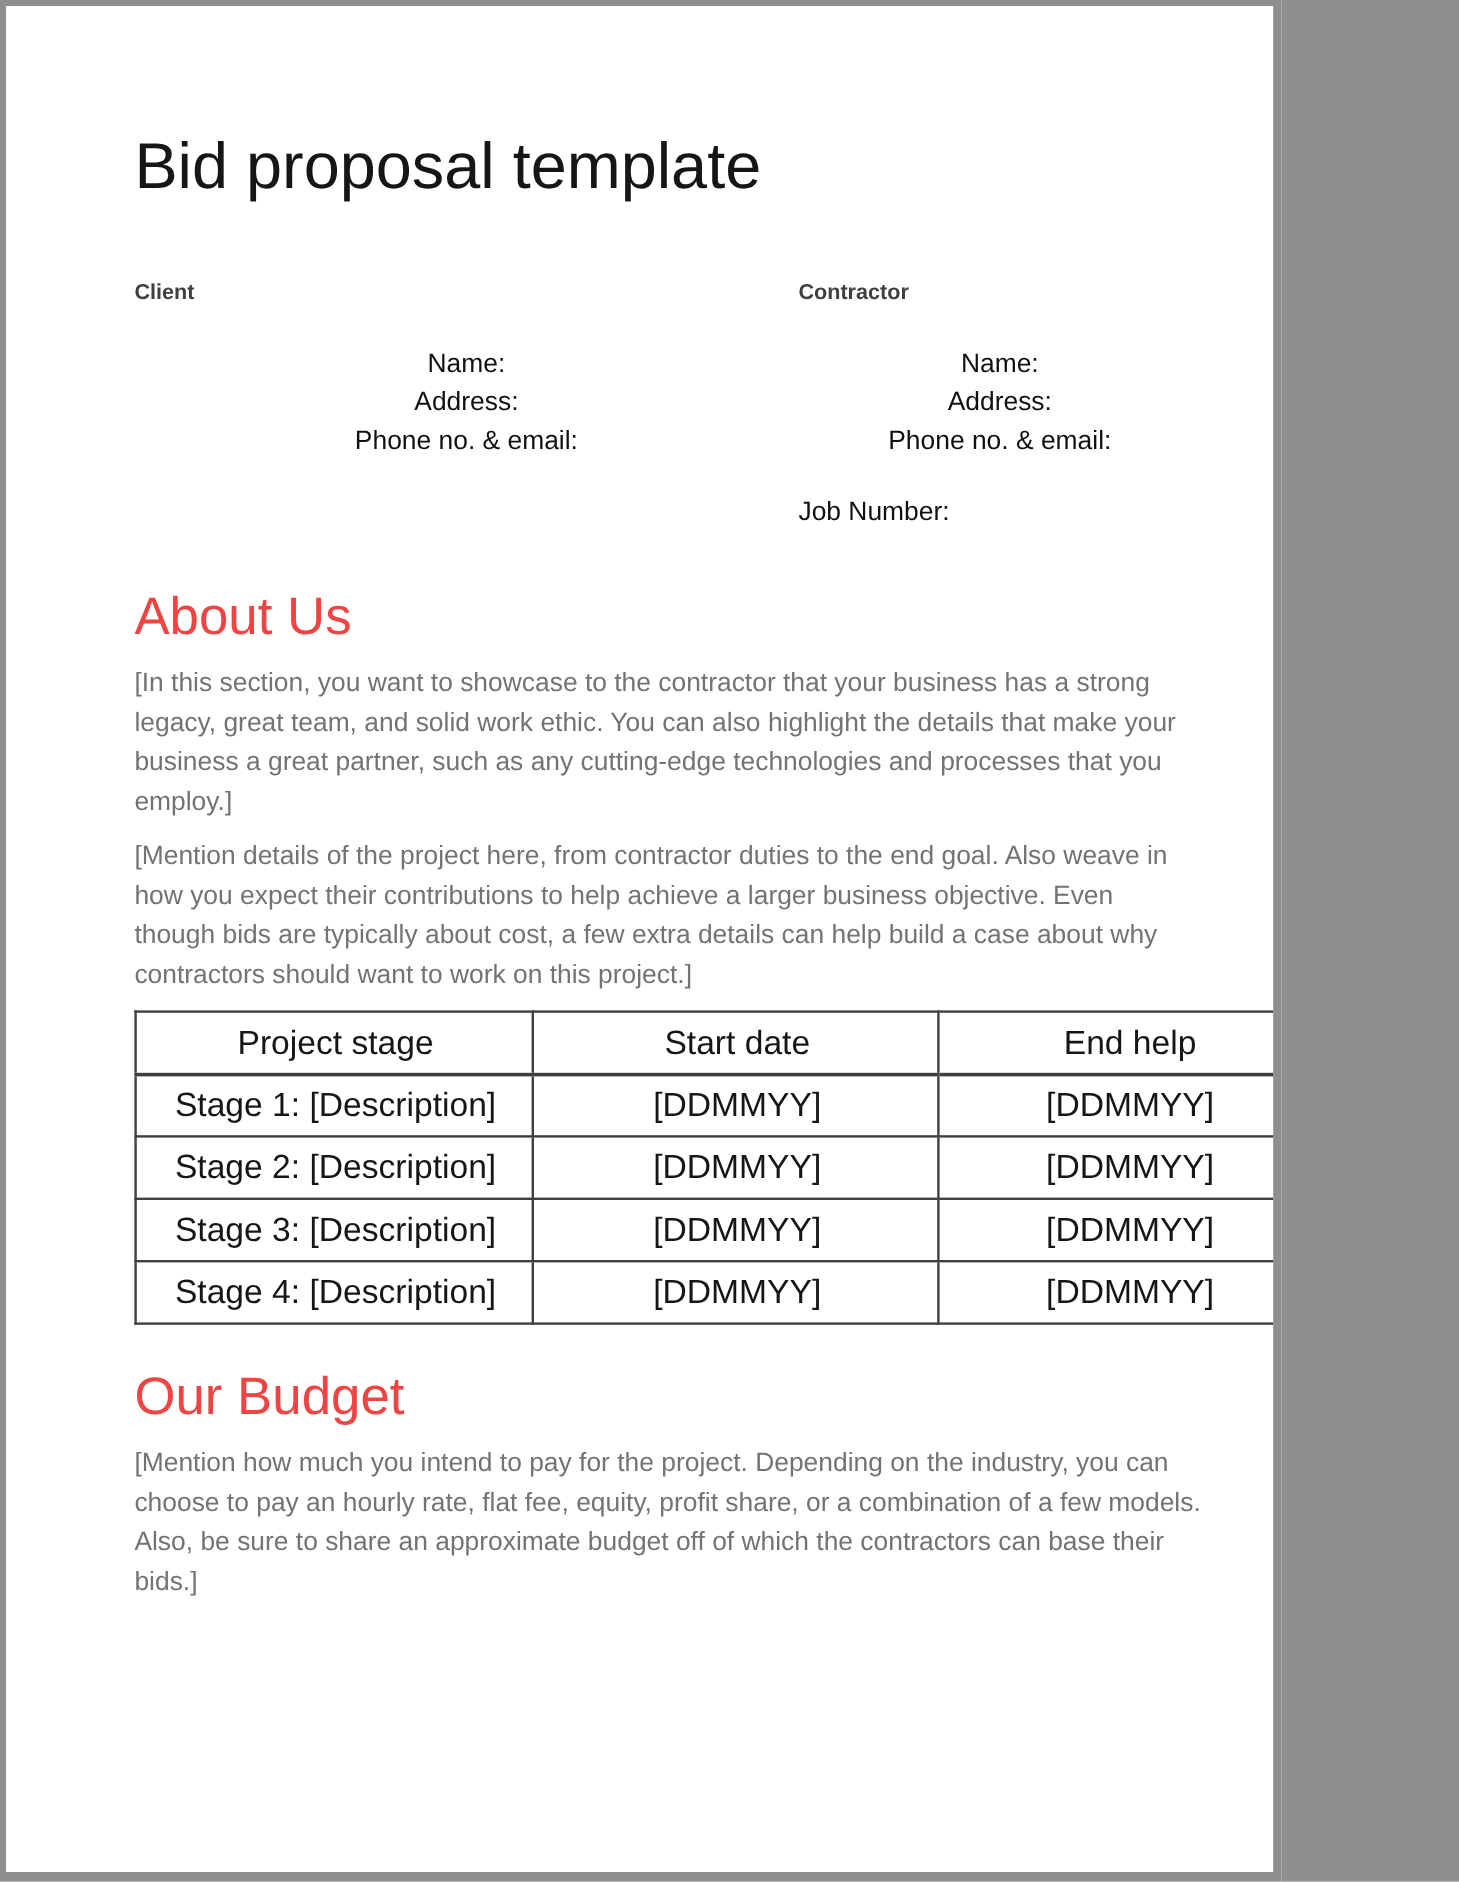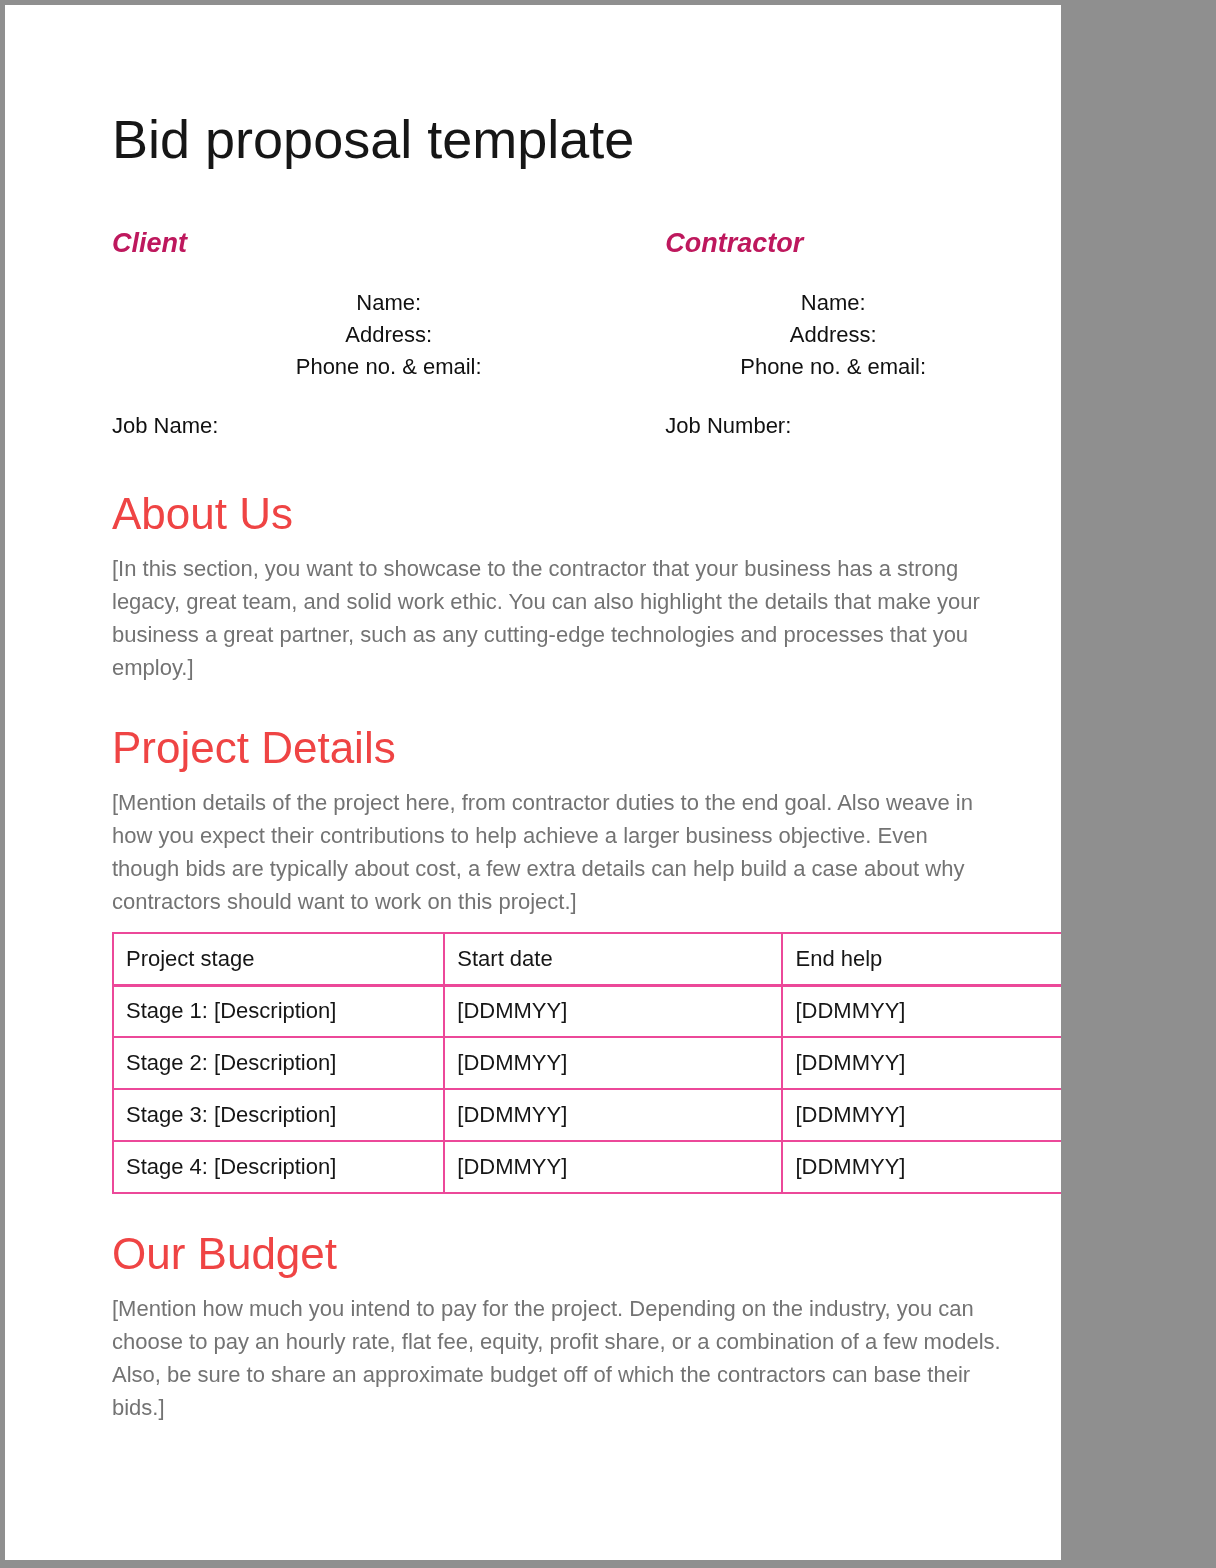--- a/index.html
+++ b/index.html
@@ -27,25 +27,24 @@
     font-weight: 400;
     color: #161616;
   }
   .parties {
     margin-top: 56px;
     display: flex;
   }
   .party-col { width: 610px; }
   .party-col.right { width: 370px; }
   .party-heading {
-    font-size: 27px;
+    font-size: 18px;
     line-height: 32px;
     font-weight: 700;
-    color: #be185d;
-    font-style: italic;
+    color: #404040;
   }
   .party-fields { margin-top: 28px; text-align: center; }
   .field-line {
     font-size: 22px;
     line-height: 32px;
     font-weight: 400;
   }
   .job-line {
     margin-top: 27px;
     font-size: 22px;
@@ -70,26 +69,26 @@
   table.schedule {
     margin-top: 14px;
     width: 988px;
     border-collapse: collapse;
     table-layout: fixed;
   }
   table.schedule col.c1 { width: 33.6%; }
   table.schedule col.c2 { width: 34.3%; }
   table.schedule col.c3 { width: 32.1%; }
   table.schedule th, table.schedule td {
-    border: 2px solid #ec4899;
+    border: 2px solid #404040;
     height: 52px;
     padding: 0 10px 0 12px;
-    font-size: 22px;
+    font-size: 28px;
     font-weight: 400;
-    text-align: left;
+    text-align: center;
     vertical-align: middle;
     color: #161616;
     white-space: nowrap;
     overflow: hidden;
   }
   table.schedule th { border-bottom-width: 3px; }
 </style>
 </head>
 <body>
 
@@ -98,37 +97,35 @@
   <h1 class="doc-title">Bid proposal template</h1>
 
   <div class="parties">
     <div class="party-col">
       <p class="party-heading">Client</p>
       <div class="party-fields">
         <p class="field-line">Name:</p>
         <p class="field-line">Address:</p>
         <p class="field-line">Phone no. &amp; email:</p>
       </div>
-      <p class="job-line">Job Name:</p>
     </div>
     <div class="party-col right">
       <p class="party-heading">Contractor</p>
       <div class="party-fields">
         <p class="field-line">Name:</p>
         <p class="field-line">Address:</p>
         <p class="field-line">Phone no. &amp; email:</p>
       </div>
       <p class="job-line">Job Number:</p>
     </div>
   </div>
 
   <h2 class="section-heading about">About Us</h2>
   <p class="section-body">[In this section, you want to showcase to the contractor that your business has a strong legacy, great team, and solid work ethic. You can also highlight the details that make your business a great partner, such as any cutting-edge technologies and processes that you employ.]</p>
 
-  <h2 class="section-heading project">Project Details</h2>
   <p class="section-body">[Mention details of the project here, from contractor duties to the end goal. Also weave in how you expect their contributions to help achieve a larger business objective. Even though bids are typically about cost, a few extra details can help build a case about why contractors should want to work on this project.]</p>
 
   <table class="schedule">
     <colgroup>
         <col class="c1">
         <col class="c2">
         <col class="c3">
       </colgroup>
     <thead>
       <tr>

